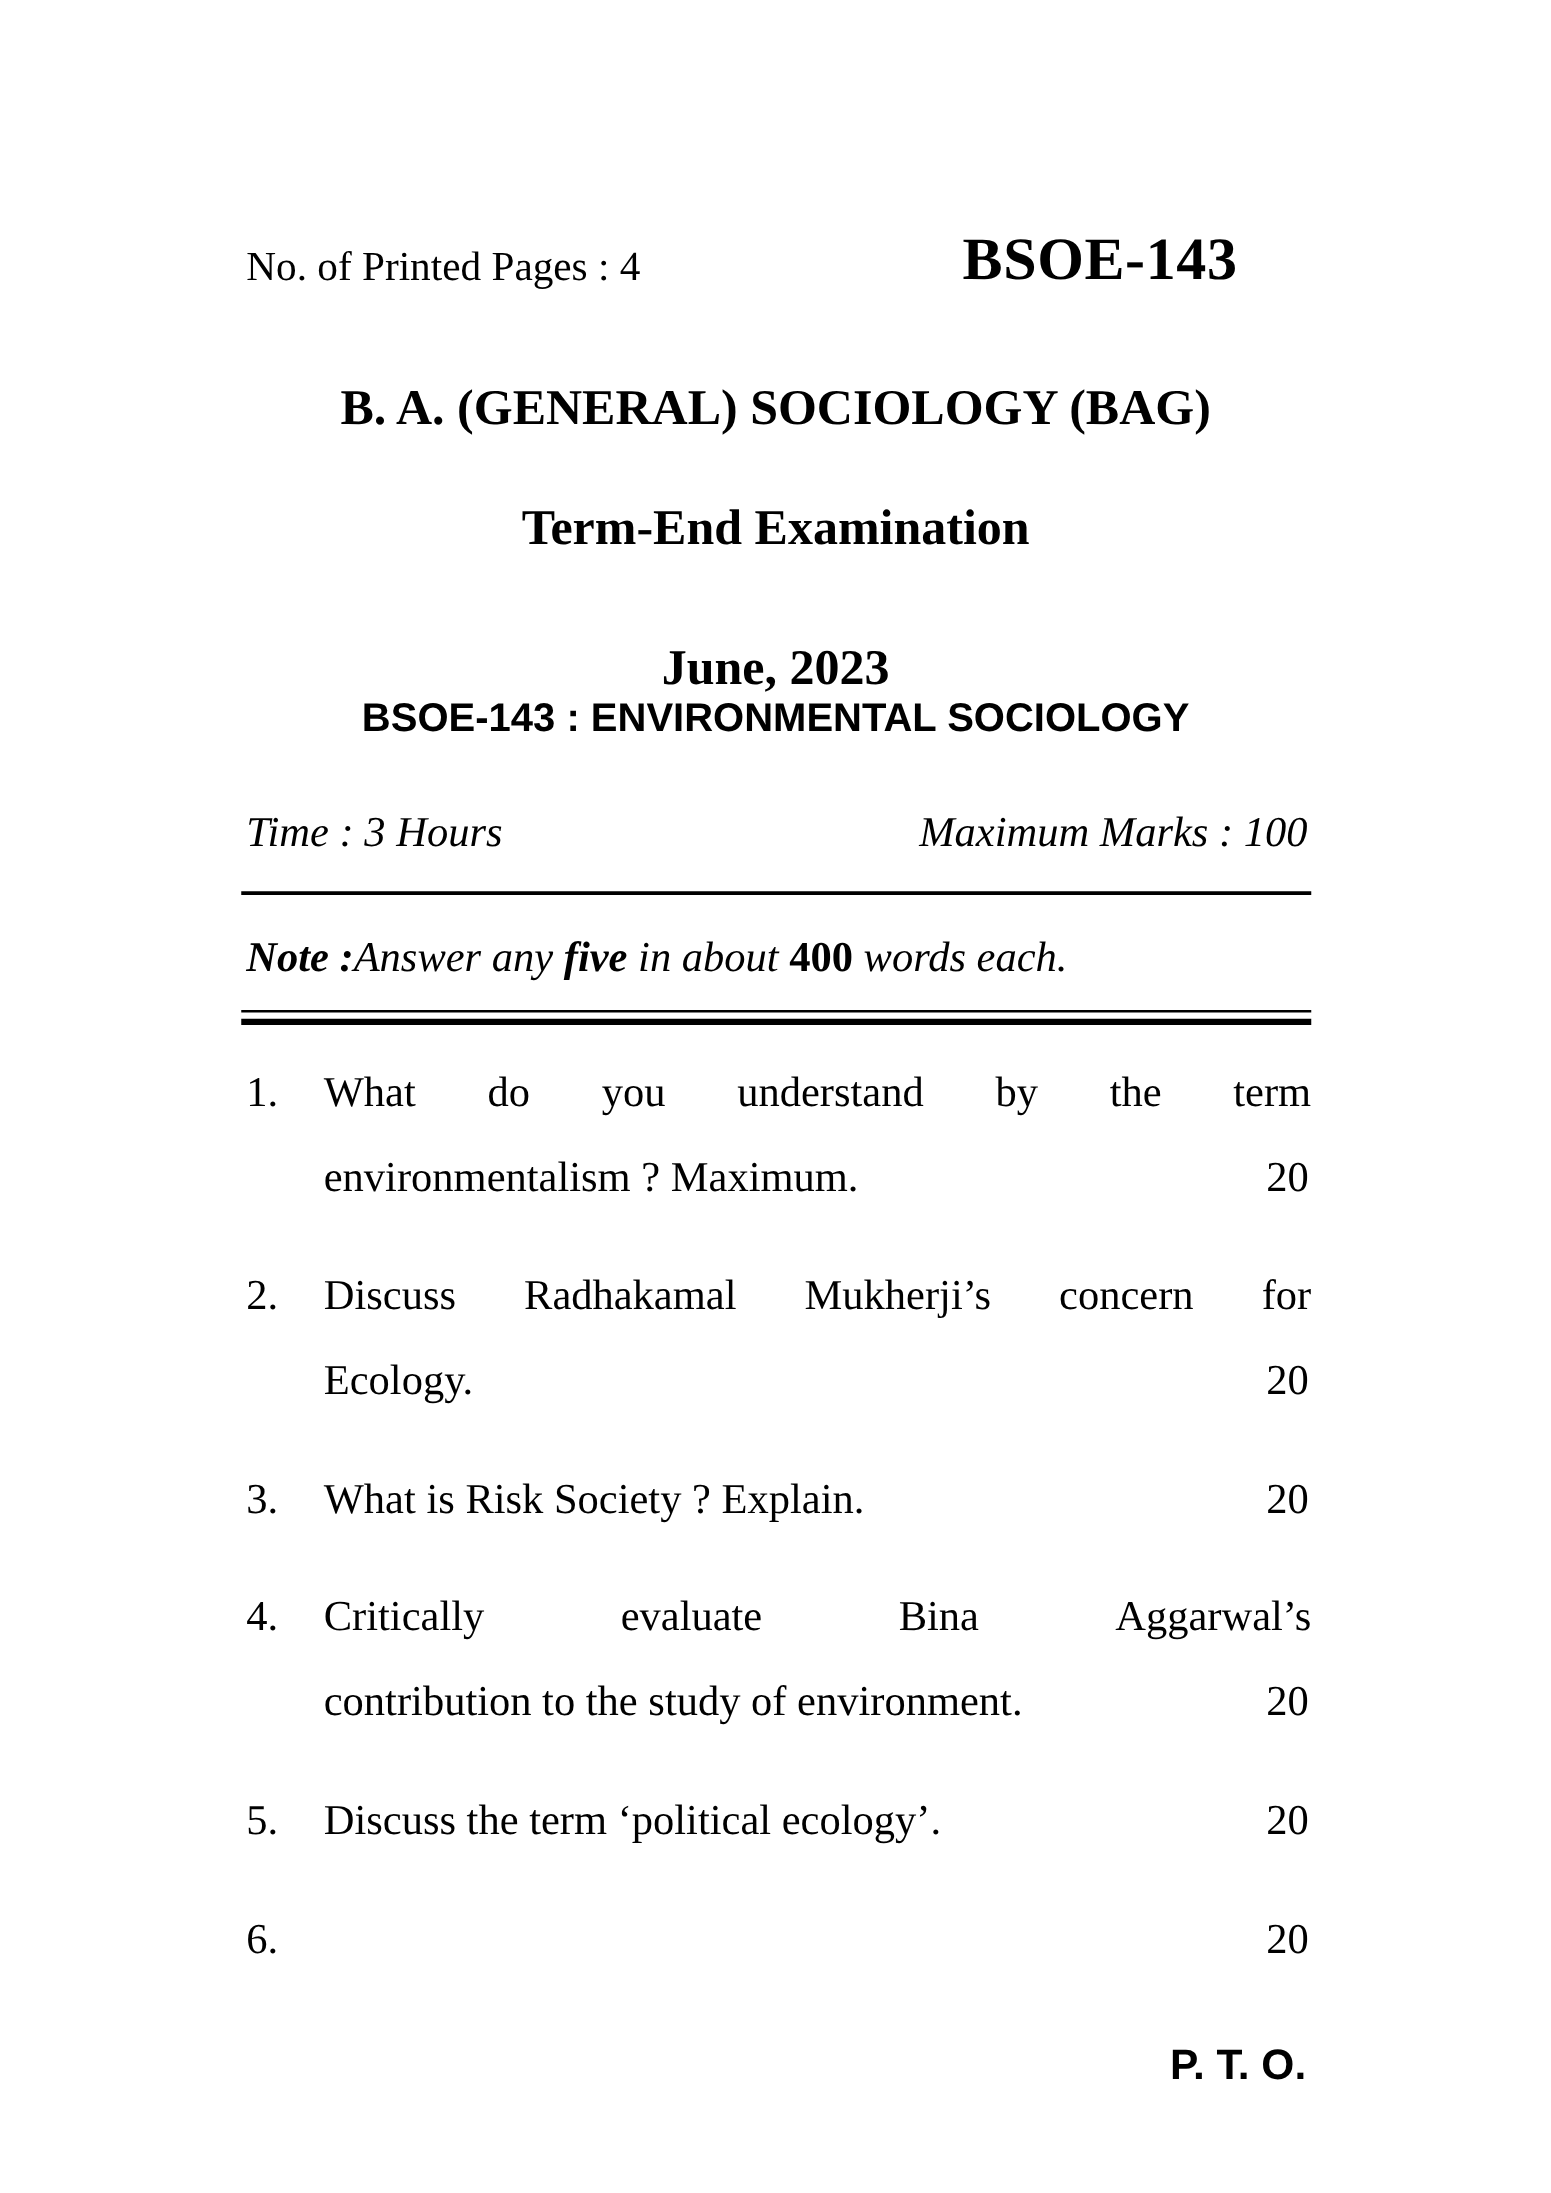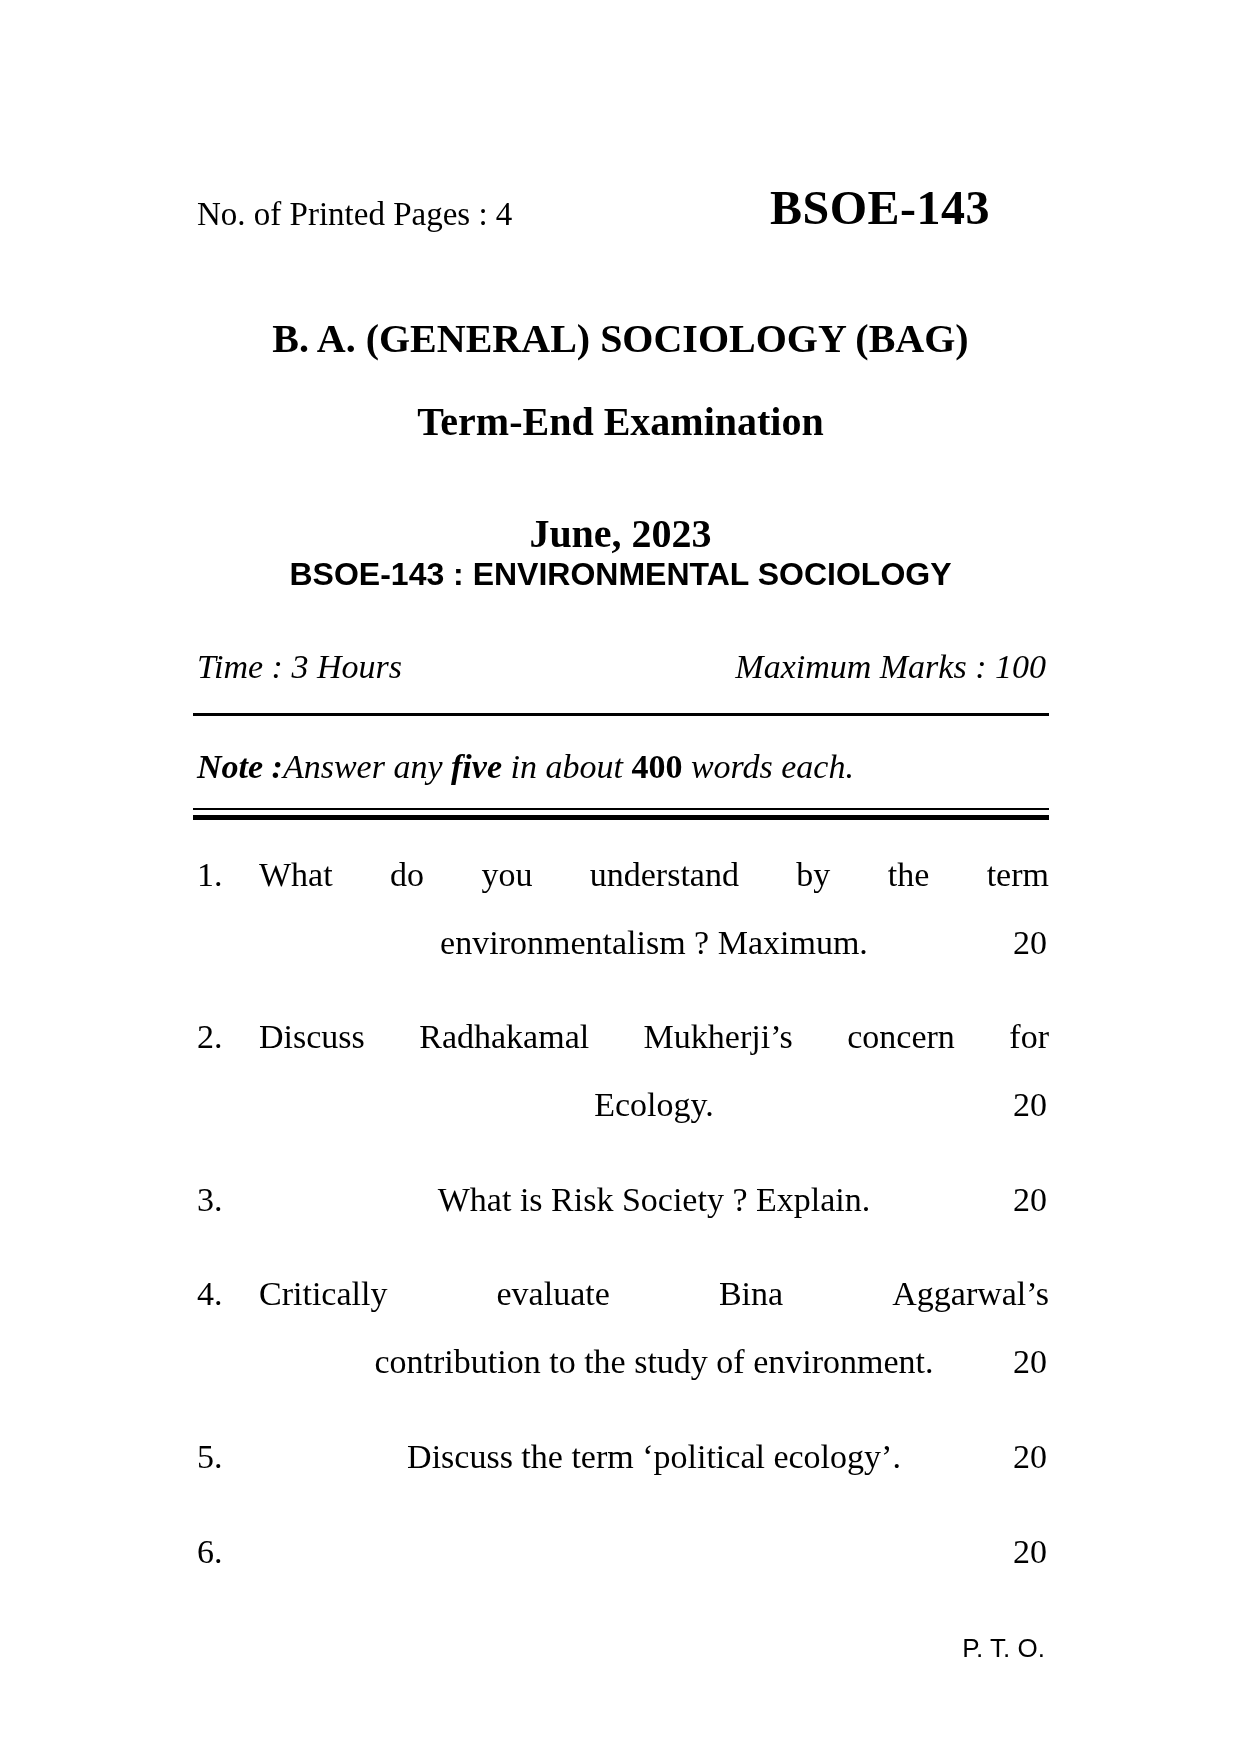--- a/index.html
+++ b/index.html
@@ -1,25 +1,25 @@
 <!DOCTYPE html>
 <html><head>
 <meta charset="utf-8">
 <style>
   html, body { margin: 0; padding: 0; background: #ffffff; }
   body { width: 1241px; height: 1754px; position: relative; overflow: hidden; color: #000; font-family: "DejaVu Serif", "Liberation Serif", serif; }
   .abs { position: absolute; white-space: nowrap; }
-  .serif { font-family: "Liberation Serif", "DejaVu Serif", serif; text-align: center; }
+  .serif { font-family: "Liberation Serif", "DejaVu Serif", serif; }
   .sans { font-family: "Liberation Sans", "DejaVu Sans", sans-serif; }
 
   #printed-pages { left: 197px; top: 196px; font-size: 33px; }
   #code-big { left: 770px; top: 180px; font-size: 48px; font-weight: bold; letter-spacing: 0.5px; }
 
   .center { left: 0; width: 1241px; text-align: center; }
-  #program { top: 315px; font-size: 40px; font-weight: bold; }
+  #program { top: 302px; font-size: 40px; font-weight: bold; }
   #exam-type { top: 398px; font-size: 40px; font-weight: bold; }
   #session { top: 478px; font-size: 40px; font-weight: bold; margin-top: 32px; }
   #course { top: 556px; font-size: 32px; font-weight: bold; }
 
   #time { left: 197px; top: 648px; font-size: 34px; font-style: italic; }
   #max-marks { right: 195px; top: 648px; font-size: 34px; font-style: italic; text-align: right; }
 
   .rule { position: absolute; left: 193px; width: 856px; background: #000; }
   #rule-1 { top: 713px; height: 3px; }
   #note { left: 197px; top: 748px; font-size: 34px; font-style: italic; }
@@ -27,21 +27,21 @@
   #note .num { font-style: normal; font-weight: bold; }
   #rule-2a { top: 808px; height: 2px; }
   #rule-2b { top: 815px; height: 5px; }
 
   .q { position: absolute; left: 193px; width: 856px; font-size: 34px; }
   .q .qnum { position: absolute; left: 4px; top: 0; }
   .q .line { position: absolute; left: 66px; right: 0; white-space: nowrap; }
   .q .line.justify { display: flex; justify-content: space-between; }
   .q .marks { position: absolute; right: 2px; }
 
-  #pto { right: 196px; top: 1633px; font-size: 26px; font-weight: normal; }
+  #pto { right: 196px; top: 1633px; font-size: 34px; font-weight: bold; }
 </style>
 </head>
 <body>
 
 <div id="printed-pages" class="abs serif">No. of Printed Pages : 4</div>
 <div id="code-big" class="abs serif">BSOE-143</div>
 
 <div id="program" class="abs serif center">B. A. (GENERAL) SOCIOLOGY (BAG)</div>
 <div id="exam-type" class="abs serif center">Term-End Examination</div>
 <div id="session" class="abs serif center">June, 2023</div>

